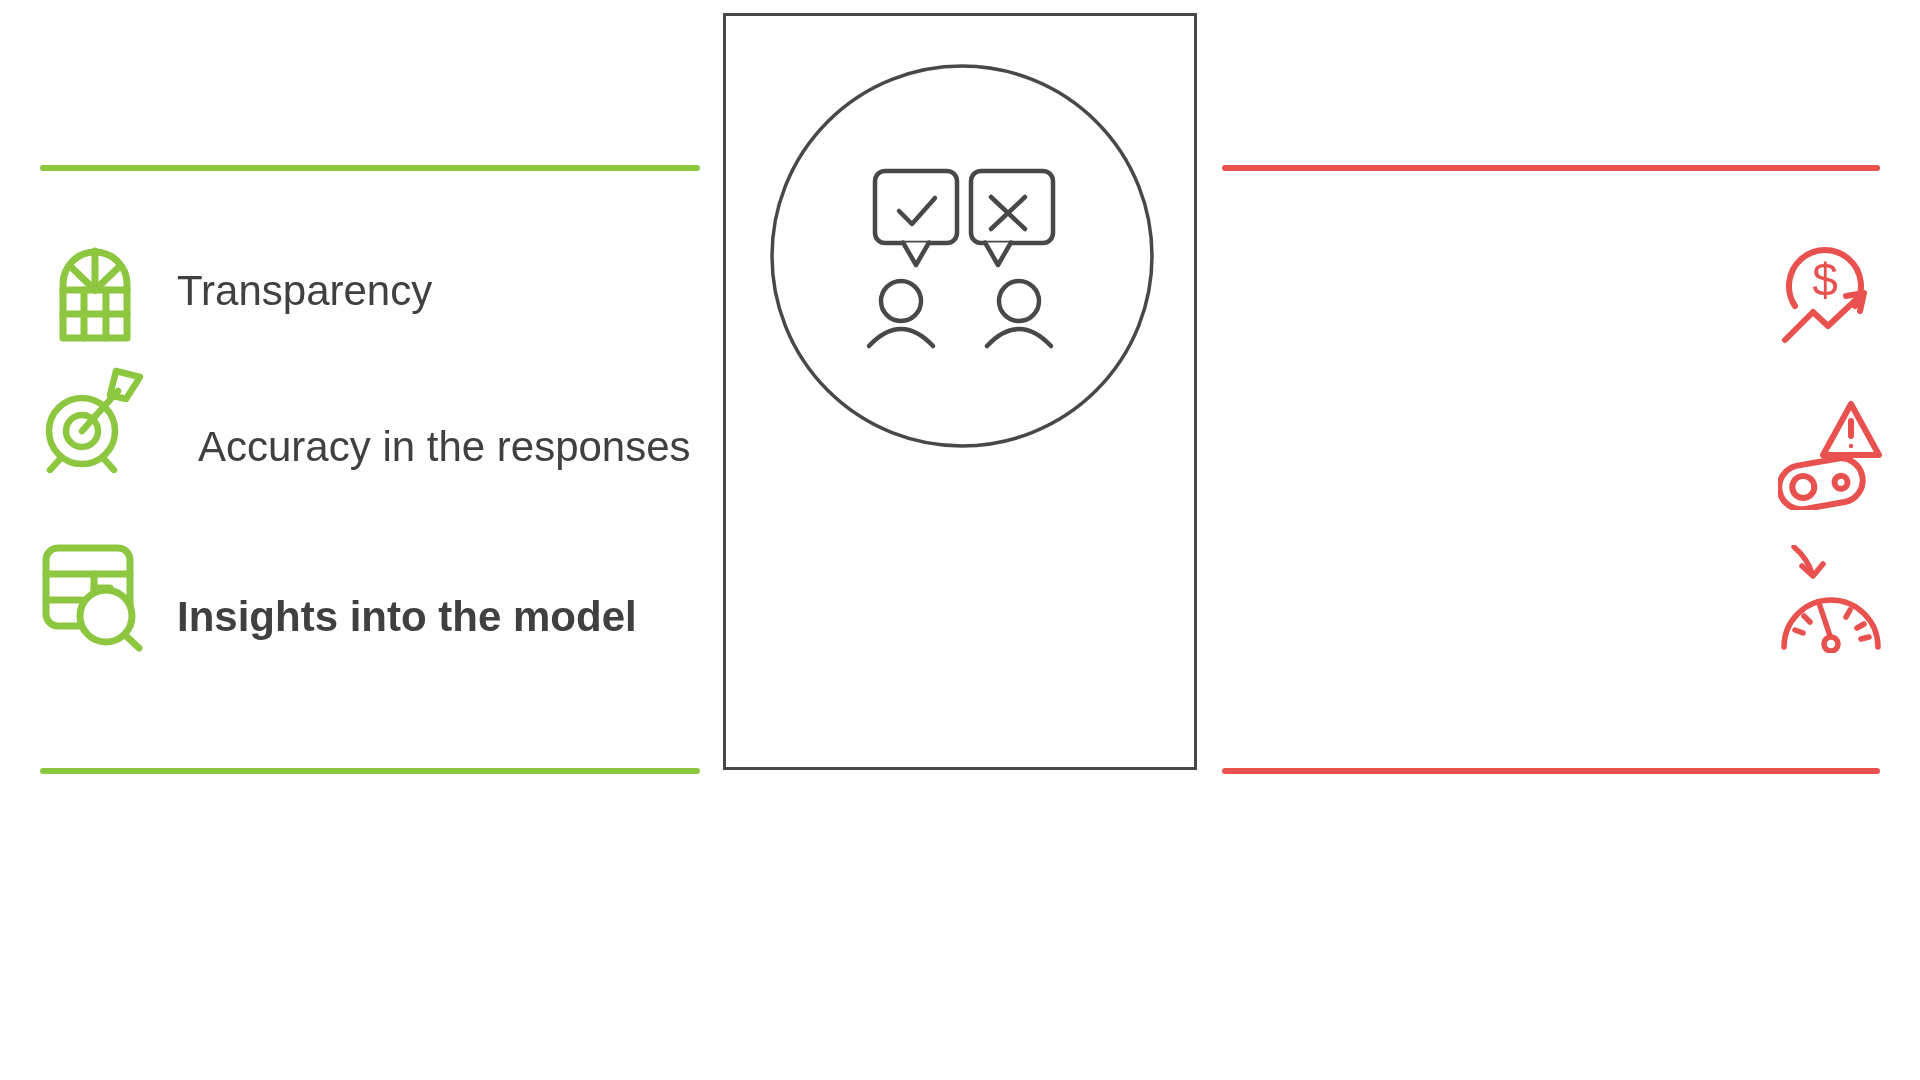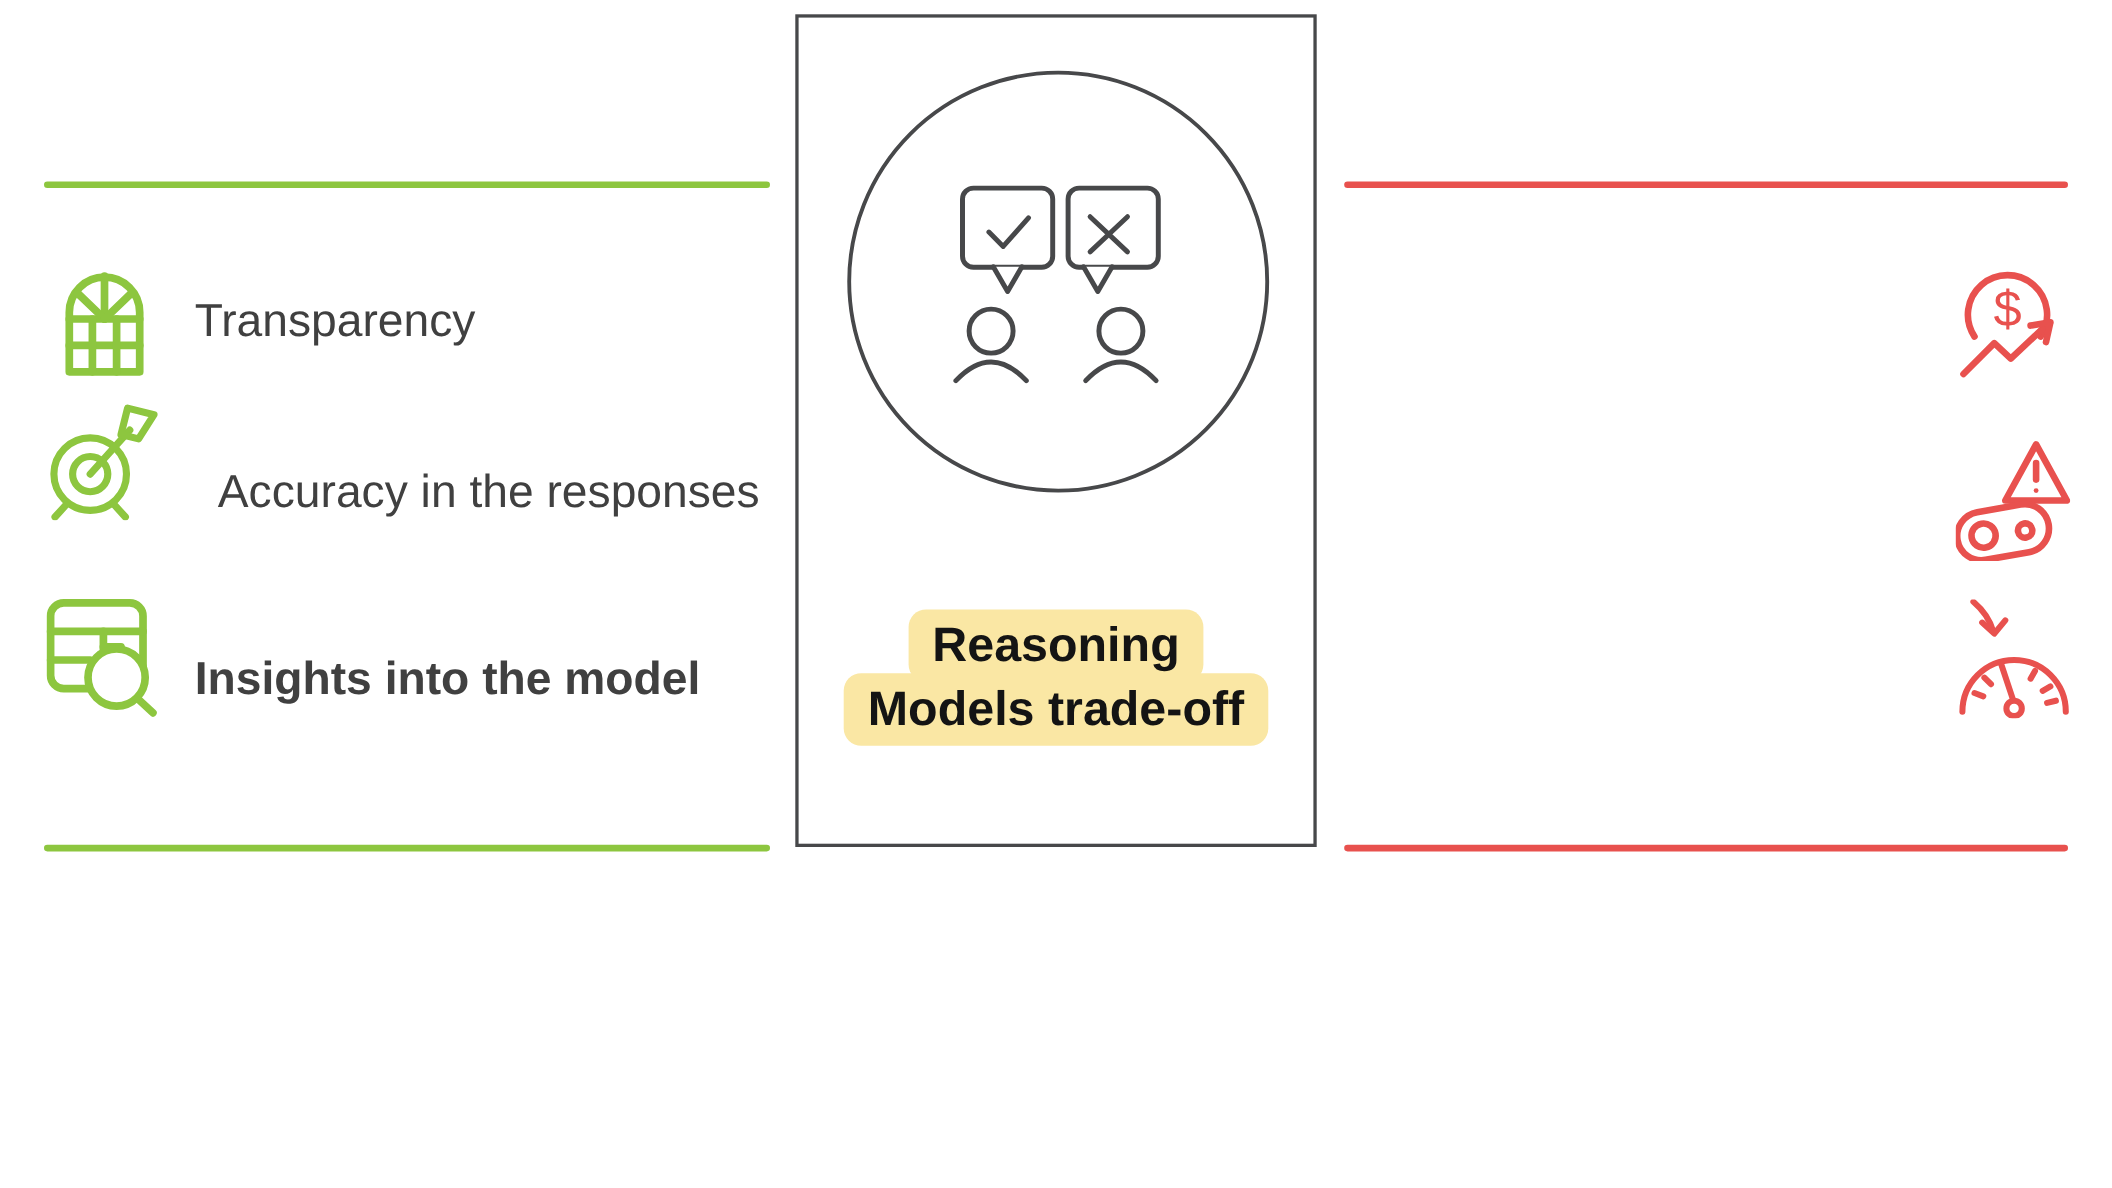--- a/index.html
+++ b/index.html
@@ -109,24 +109,20 @@
         <rect x="245" y="155" width="82" height="72" rx="10"></rect>
         <path d="M 259 226.5 L 272 249 L 285 226.5" fill="#ffffff"></path>
         <path d="M 265 181 L 299 213 M 299 181 L 265 213"></path>
 
         <circle cx="175" cy="285" r="20"></circle>
         <path d="M 143 330 Q 175 296 207 330"></path>
         <circle cx="293" cy="285" r="20"></circle>
         <path d="M 261 330 Q 293 296 325 330"></path>
       </svg>
     </span>
-    <div class="center-title">
-      <span class="hl">Reasoning</span>
-      <span class="hl second">Models trade-off</span>
-    </div>
   </div>
 
   <div class="row">
 
     <span class="icon" style="left:1775px;top:240px;">
       <svg width="108" height="105" viewBox="0 0 108 105" fill="none" stroke="#E8514E" stroke-width="6" stroke-linecap="round" stroke-linejoin="round">
         <path d="M 20 66 A 36 36 0 1 1 80 66"></path>
         <text x="50" y="56" text-anchor="middle" font-family="Liberation Sans, sans-serif" font-size="46" stroke="none" fill="#E8514E">$</text>
         <polyline points="10,100 38,72 53,86 86,55"></polyline>
         <path d="M 89 53 L 71 56 M 89 53 L 85 71"></path>

